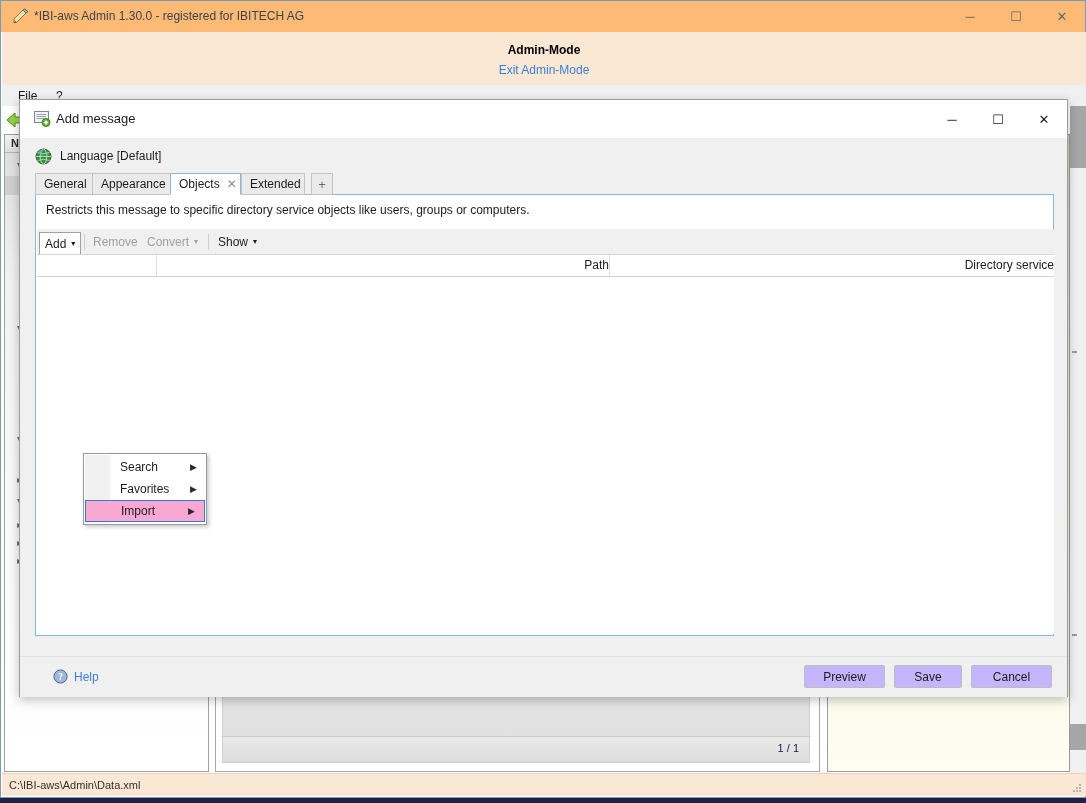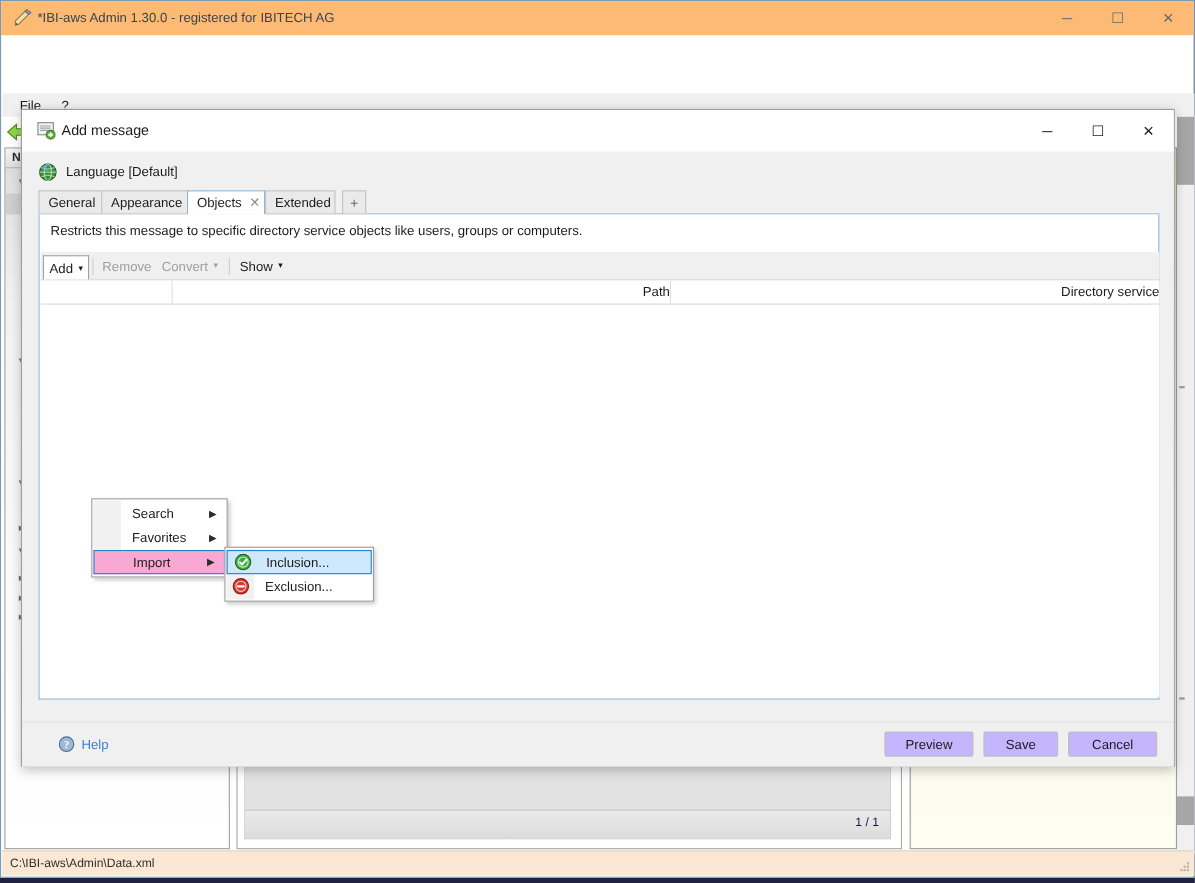--- a/index.html
+++ b/index.html
@@ -565,20 +565,24 @@
         <path d="M2 15 L4.5 14.2 L2.8 12.5 Z" fill="#5a5a5a"></path>
       </svg>
       <div class="main-title-text">*IBI-aws Admin 1.30.0 - registered for IBITECH AG</div>
       <div class="win-btns">
         <div class="win-btn">─</div>
         <div class="win-btn">☐</div>
         <div class="win-btn close">✕</div>
       </div>
     </div>
 
+    <div class="admin-banner">
+      <div class="admin-title">Admin-Mode</div>
+      <div class="admin-exit">Exit Admin-Mode</div>
+    </div>
 
     <div class="menubar">
       <div class="menubar-item" style="left:10px">File</div>
       <div class="menubar-item" style="left:48px">?</div>
     </div>
 
     <div class="bg-content">
       <svg class="bg-toolbar-arrow" viewBox="0 0 22 16">
         <path d="M9 1 L9 5 L21 5 L21 11 L9 11 L9 15 L1 8 Z" fill="#8fd44a" stroke="#4f8a1d" stroke-width="1"></path>
       </svg>
@@ -741,39 +745,20 @@
           <div class="menu-item">
             <span>Favorites</span>
             <span class="sub-arrow">▶</span>
           </div>
           <div class="menu-item highlight">
             <span>Import</span>
             <span class="sub-arrow">▶</span>
           </div>
         </div>
 
-        <div class="menu" id="menu-import">
-          <div class="gutter"></div>
-          <div class="menu-item sel-row">
-            <svg class="mi-icon" viewBox="0 0 16 16">
-              <circle cx="8" cy="8" r="7" fill="#3cab3c" stroke="#1f6b1f" stroke-width="1"></circle>
-              <circle cx="8" cy="8" r="4.6" fill="none" stroke="#d8f2d8" stroke-width="1"></circle>
-              <path d="M5.2 8.2 L7.1 10.2 L11 5.9" fill="none" stroke="#ffffff" stroke-width="1.8" stroke-linecap="round" stroke-linejoin="round"></path>
-            </svg>
-            <span>Inclusion...</span>
-          </div>
-          <div class="menu-item">
-            <svg class="mi-icon" viewBox="0 0 16 16">
-              <circle cx="8" cy="8" r="7" fill="#d63a2f" stroke="#8f1d16" stroke-width="1"></circle>
-              <circle cx="8" cy="8" r="4.6" fill="none" stroke="#f6d2d0" stroke-width="1"></circle>
-              <rect x="4.6" y="7.1" width="6.8" height="1.9" rx="0.6" fill="#ffffff"></rect>
-            </svg>
-            <span>Exclusion...</span>
-          </div>
-        </div>
       </div>
 
       <div class="dlg-footer-sep"></div>
 
       <div class="help-link">
         <svg width="15" height="15" viewBox="0 0 15 15">
           <circle cx="7.5" cy="7.5" r="6.6" fill="#9fb8d6" stroke="#4a6b95" stroke-width="1"></circle>
           <text x="7.5" y="11" font-size="9.5" font-family="Liberation Serif, serif" font-weight="bold" fill="#ffffff" text-anchor="middle">?</text>
         </svg>
         <span class="help-text">Help</span>

